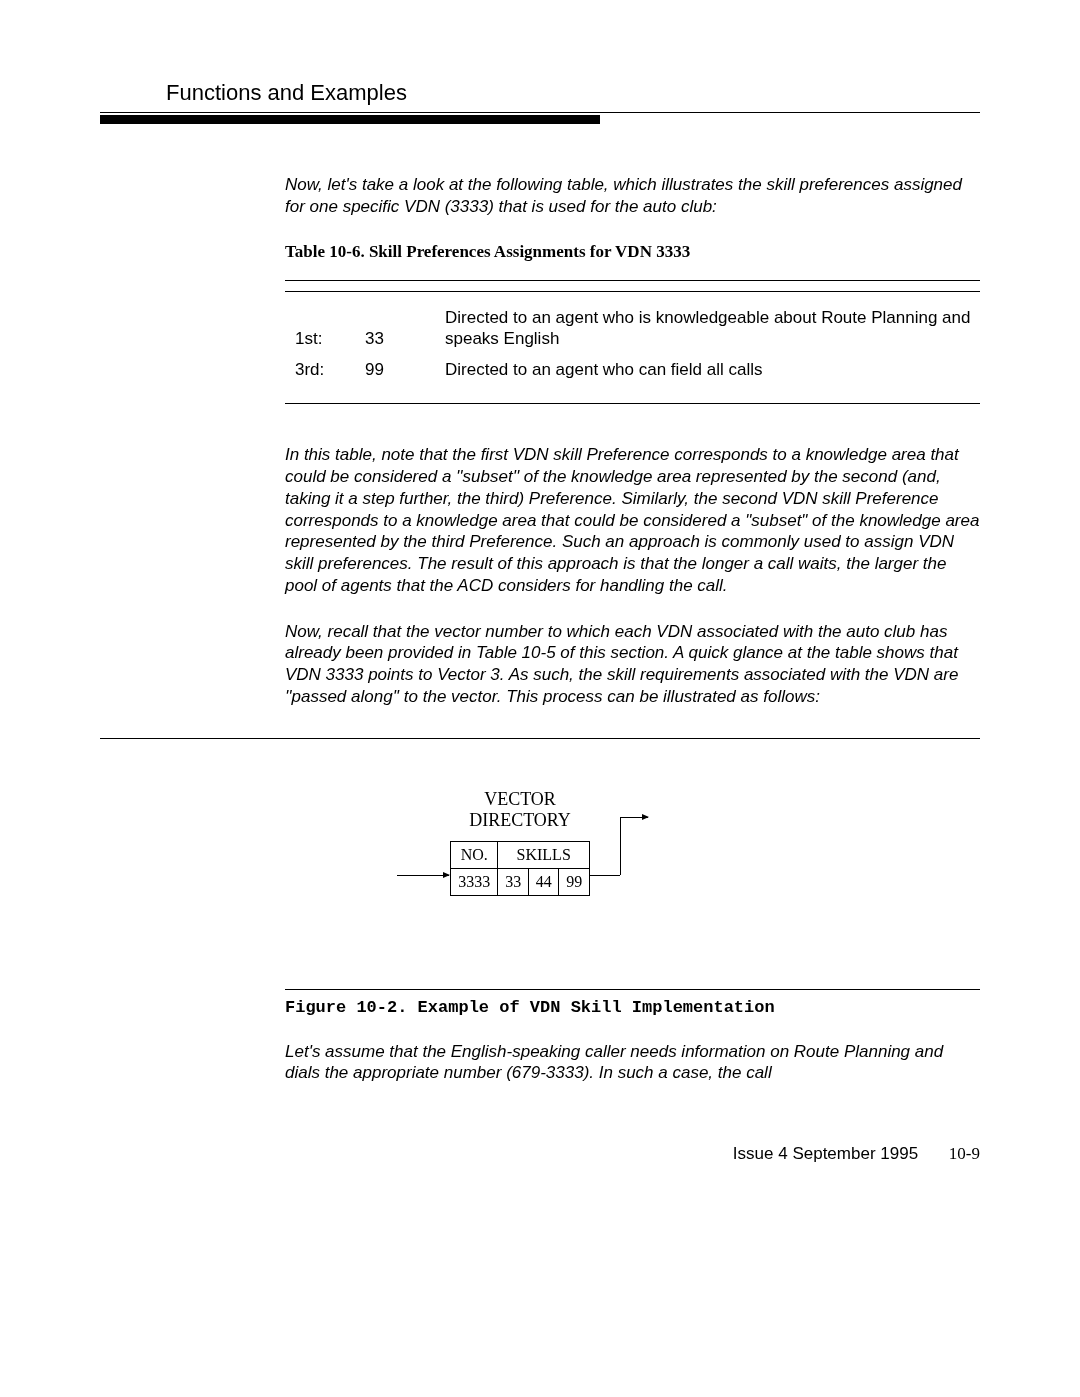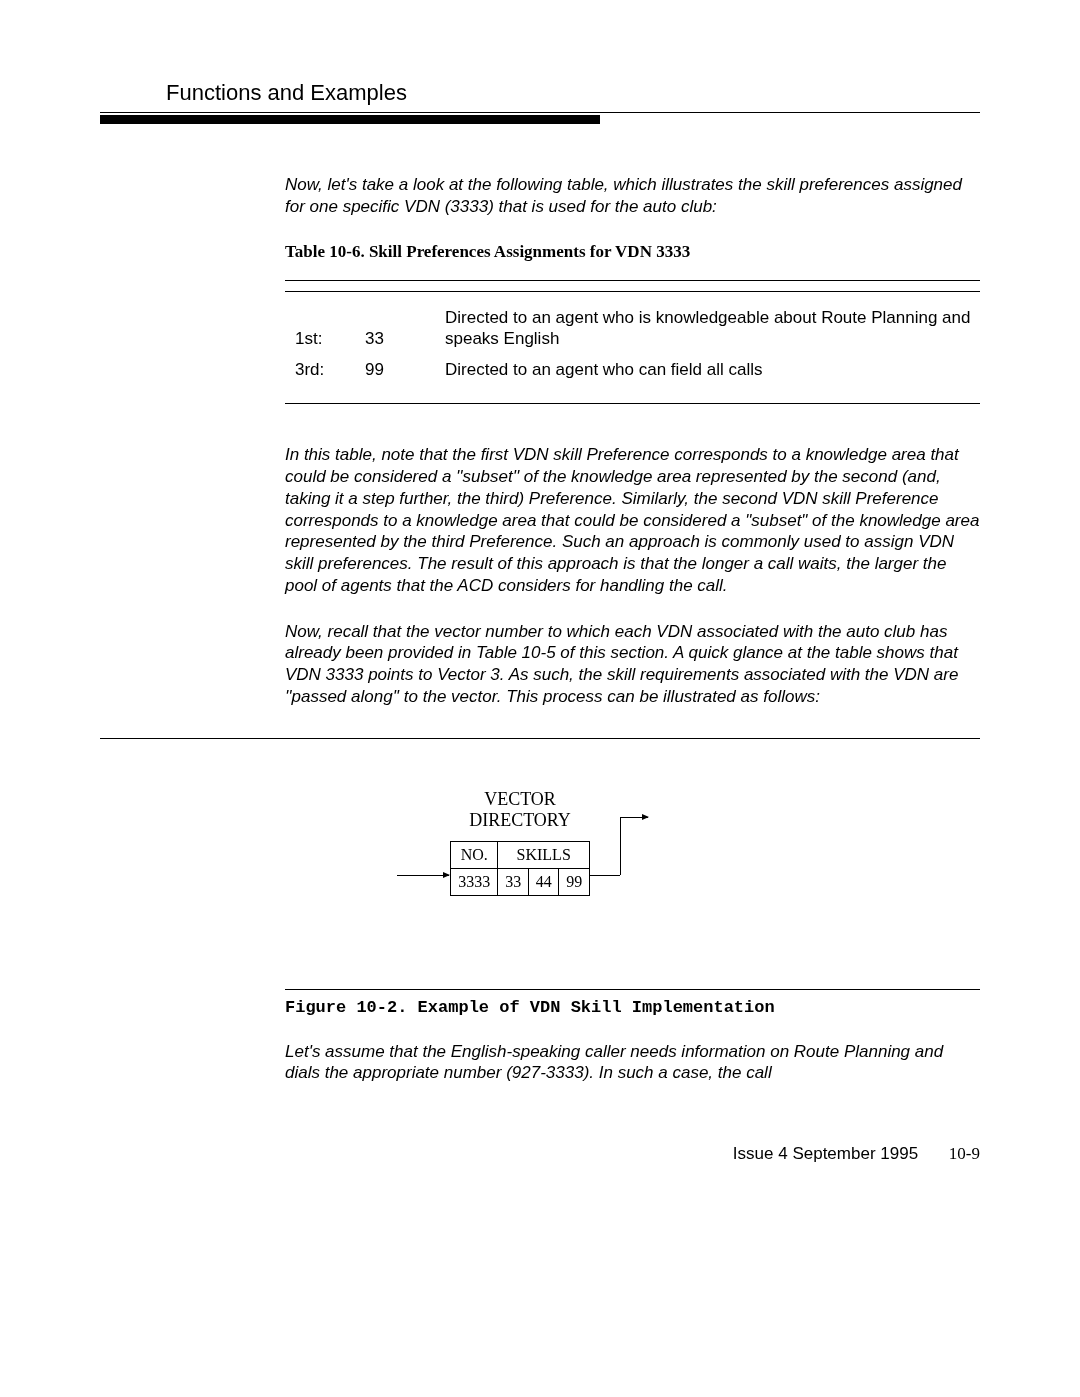--- a/index.html
+++ b/index.html
@@ -184,20 +184,20 @@
 
     <div class="arrow2-h"></div>
     <div class="arrow2-v"></div>
     <div class="arrow arrow2-h2"></div>
 
   </div>
 
   <div class="figure-rule-short"></div>
   <div class="figure-caption">Figure 10-2.    Example of VDN Skill Implementation</div>
 
-  <div class="body-text">Let's assume that the English-speaking caller needs information on Route Planning and dials the appropriate number (927-3333).  In such a case, the call</div>
+  <div class="body-text">Let's assume that the English-speaking caller needs information on Route Planning and dials the appropriate number (679-3333).  In such a case, the call</div>
 
   <div class="footer">
     <span>Issue  4   September 1995</span>
     <span class="pg">10-9</span>
   </div>
 
 </div>
 
 </body></html>

